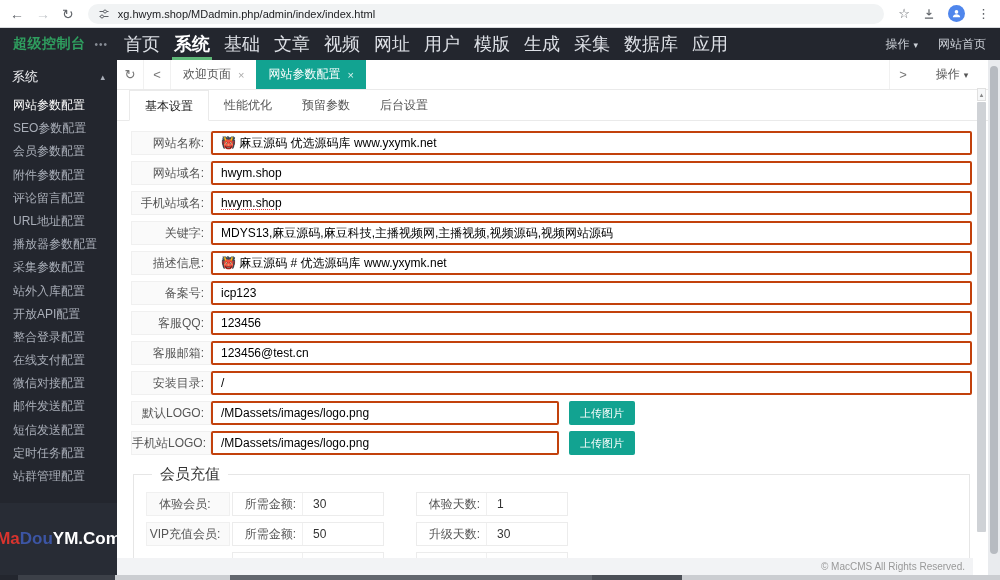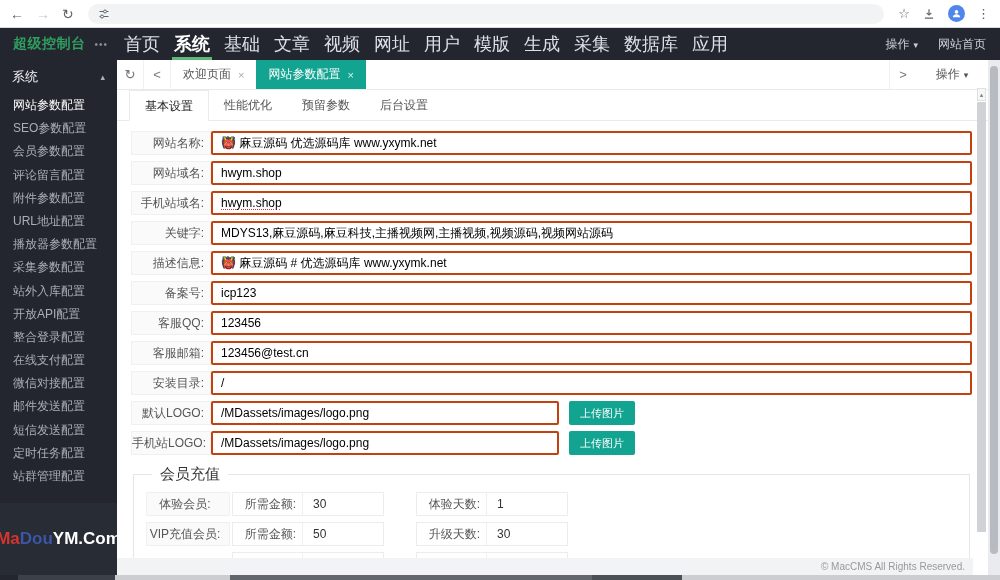--- a/index.html
+++ b/index.html
@@ -113,20 +113,21 @@
   <span class="nav-ic fwd">→</span>
   <span class="nav-ic">↻</span>
   <div class="urlbar">
     <span style="display:flex">
       <svg width="12" height="12" viewBox="0 0 24 24">
           <path d="M3 7h8M18 7h3M3 17h3M12 17h9" stroke="#5f6368" stroke-width="2" fill="none"></path>
           <circle cx="14" cy="7" r="3" fill="#f1f3f4" stroke="#5f6368" stroke-width="2"></circle>
           <circle cx="8" cy="17" r="3" fill="#f1f3f4" stroke="#5f6368" stroke-width="2"></circle>
         </svg>
     </span>
+    <span class="url">xg.hwym.shop/MDadmin.php/admin/index/index.html</span>
   </div>
   <span class="nav-ic sm">☆</span>
   <span style="display:flex;cursor:pointer">
     <svg width="14" height="14" viewBox="0 0 24 24" fill="none" stroke="#5f6368" stroke-width="2">
         <path d="M12 4v10m0 0l-4-4m4 4l4-4M5 19h14"></path>
       </svg>
   </span>
   <span class="avatar">
     <svg viewBox="0 0 24 24" fill="#fff">
         <circle cx="12" cy="8.5" r="4"></circle>
@@ -164,22 +165,22 @@
 
   <div class="sidebar">
     <div class="side-group">
       <span>系统</span>
       <span class="caret">▴</span>
     </div>
     <div>
       <div class="si active">网站参数配置</div>
       <div class="si">SEO参数配置</div>
       <div class="si">会员参数配置</div>
+      <div class="si">附件参数配置</div>
       <div class="si">评论留言配置</div>
-      <div class="si">附件参数配置</div>
       <div class="si">URL地址配置</div>
       <div class="si">播放器参数配置</div>
       <div class="si">采集参数配置</div>
       <div class="si">站外入库配置</div>
       <div class="si">开放API配置</div>
       <div class="si">整合登录配置</div>
       <div class="si">在线支付配置</div>
       <div class="si">微信对接配置</div>
       <div class="si">邮件发送配置</div>
       <div class="si">短信发送配置</div>

